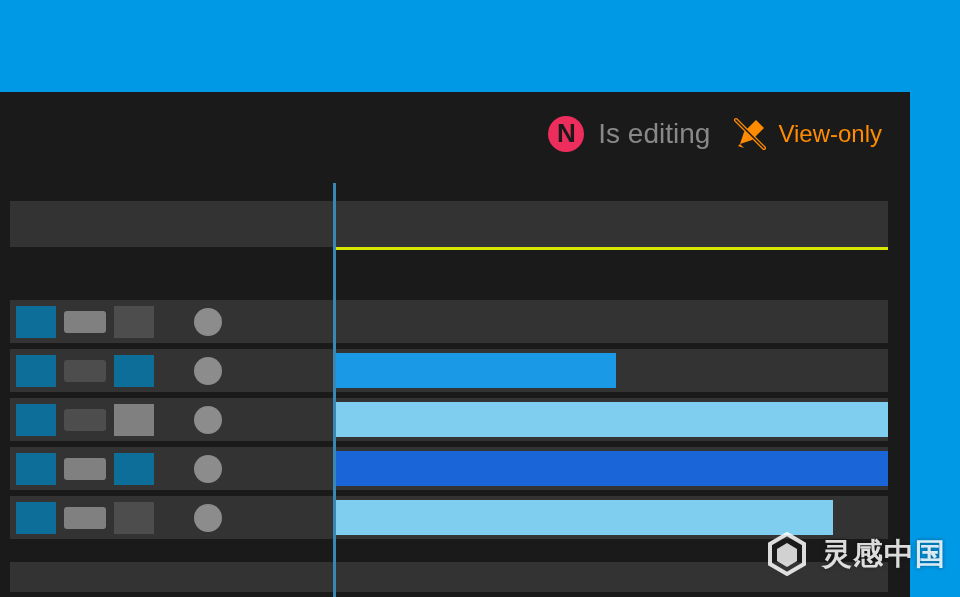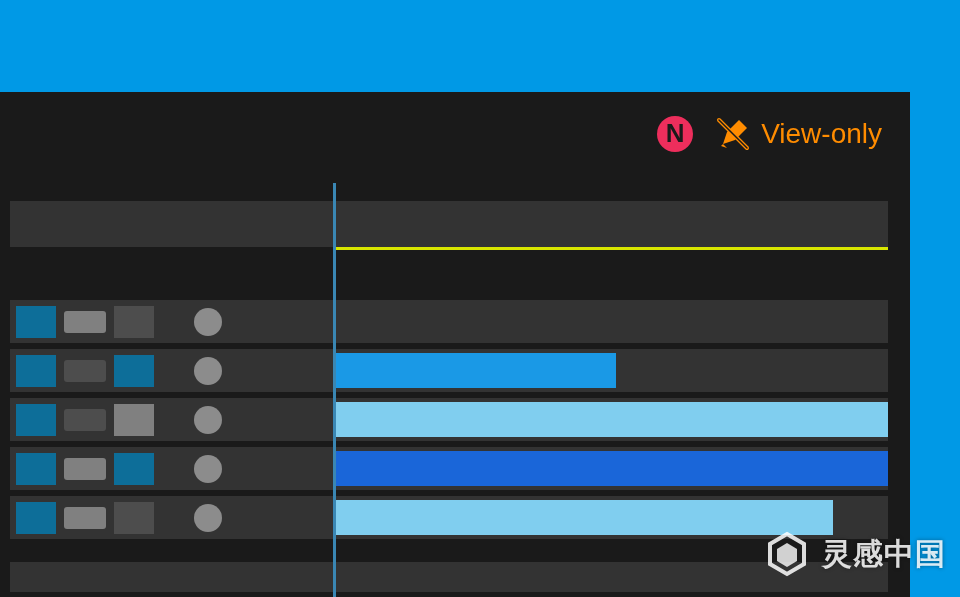--- a/index.html
+++ b/index.html
@@ -26,21 +26,21 @@
   .presence { display: flex; align-items: center; gap: 14px; }
   .avatar {
     width: 36px; height: 36px; border-radius: 50%;
     background: #ed2e5c; color: #1a1a1a;
     display: flex; align-items: center; justify-content: center;
     font-size: 26px; font-weight: 600;
   }
   .presence-label { color: #888; font-size: 28px; }
   .mode { display: flex; align-items: center; gap: 10px; }
   .mode-icon { width: 36px; height: 36px; position: relative; }
-  .mode-label { color: #ff8c00; font-size: 28px; }
+  .mode-label { color: #ff8c00; font-size: 24px; }
 
   
   .timeline-header {
     position: absolute;
     left: 10px; right: 22px; top: 109px;
     height: 46px;
     background: #333333;
   }
   .playhead-line {
     position: absolute;
@@ -125,20 +125,21 @@
 </style>
 </head>
 <body>
 
 <div class="viewport">
   <div class="panel">
 
     <div class="topbar">
       <div class="presence">
         <div class="avatar">N</div>
+        <div class="presence-label">Is editing</div>
       </div>
       <div class="mode">
         <span class="mode-icon">
           <svg viewBox="0 0 36 36" width="36" height="36">
             <g>
               <polygon points="8,28 12,16 24,4 32,12 20,24" fill="#ff8c00"></polygon>
               <polygon points="6,30 8,28 12,32" fill="#ff8c00"></polygon>
               <line x1="4" y1="4" x2="32" y2="32" stroke="#ff8c00" stroke-width="4" stroke-linecap="round"></line>
               <line x1="4" y1="4" x2="32" y2="32" stroke="#1a1a1a" stroke-width="1.5" stroke-linecap="round"></line>
             </g>

